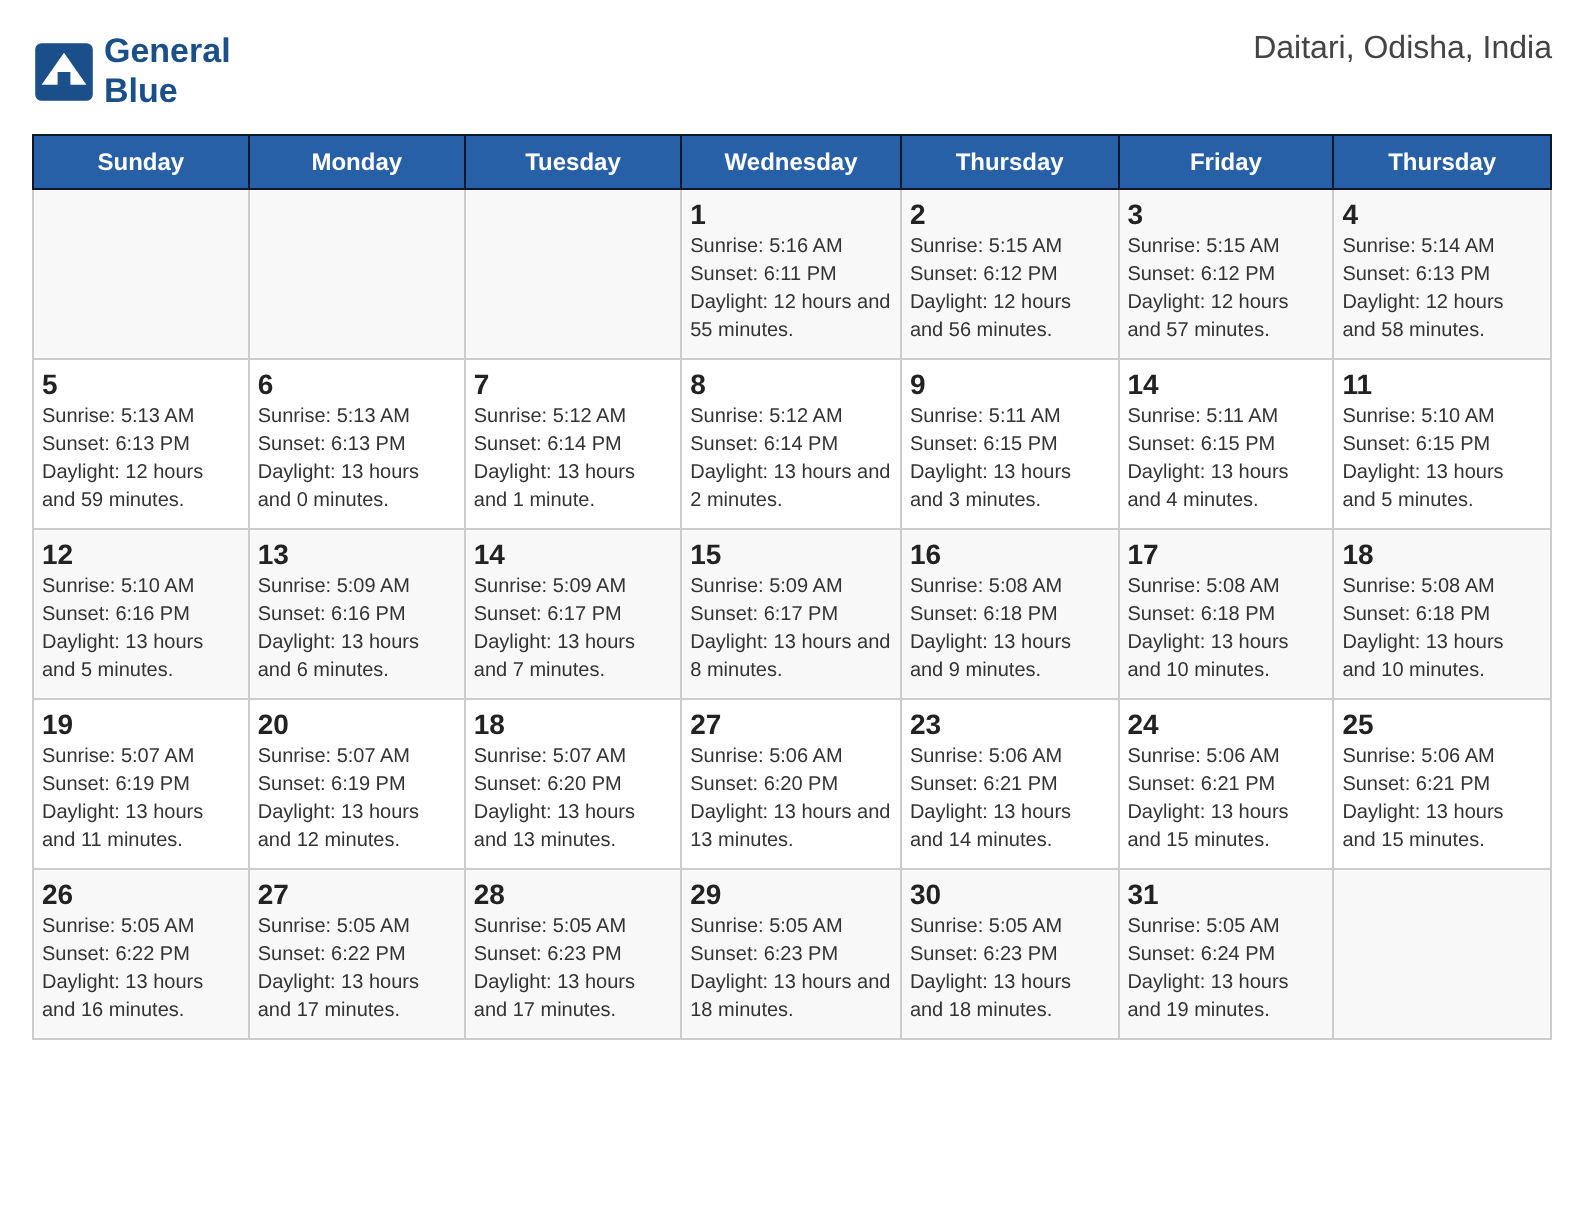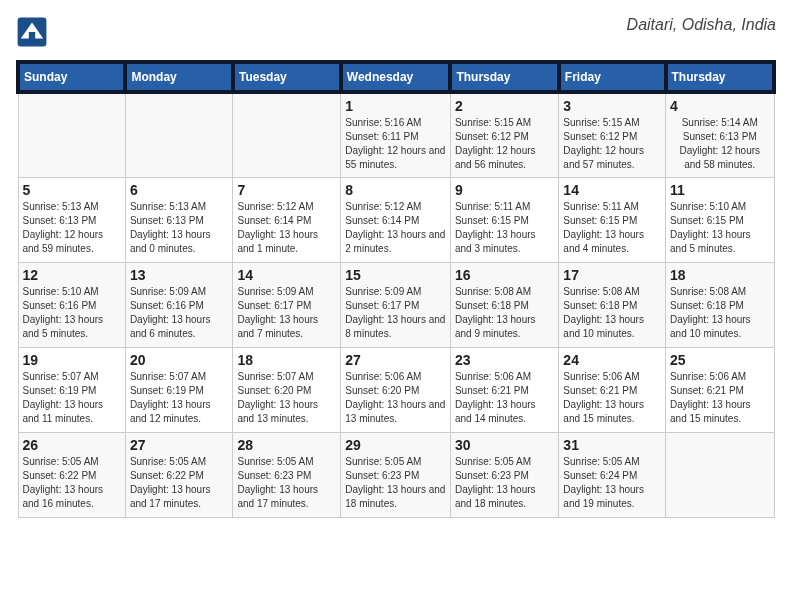--- a/index.html
+++ b/index.html
@@ -29,35 +29,34 @@
       text-align: right;
     }
     .month-title {
       font-size: 36px;
       font-weight: bold;
       color: #222;
     }
     .location {
       font-size: 16px;
       color: #444;
-      font-style: italic;
     }
     table {
       width: 100%;
       border-collapse: collapse;
       font-size: 11px;
     }
     thead tr th {
       background-color: #2860a8;
       color: #fff;
       padding: 6px 4px;
-      text-align: left;
+      text-align: center;
       font-size: 12px;
       font-weight: bold;
-      border: 4px solid #0f172a;
+      border: 1px solid #0f172a;
     }
     tbody tr td {
       border: 1px solid #ccc;
       vertical-align: top;
       padding: 4px;
       height: 85px;
       width: 113px;
     }
     .day-num {
       font-size: 14px;
@@ -84,20 +83,24 @@
 </head>
 <body>
 
 <div class="header">
   <div class="logo">
     <svg class="logo-icon" viewBox="0 0 40 40">
       <rect x="2" y="2" width="36" height="36" rx="4" fill="#1a4f8a"></rect>
       <polygon points="20,8 34,28 6,28" fill="white"></polygon>
       <rect x="16" y="20" width="8" height="12" fill="#1a4f8a"></rect>
     </svg>
+    <div>
+      <div style="font-size:17px;font-weight:bold;color:#1a4f8a;line-height:1.15;">General</div>
+      <div style="font-size:17px;font-weight:bold;color:#1a4f8a;line-height:1.15;">Blue</div>
+    </div>
   </div>
   <div class="title-section">
     <div class="location">Daitari, Odisha, India</div>
   </div>
 </div>
 
 <table>
   <thead>
     <tr>
     <th>Sunday</th>
@@ -127,21 +130,21 @@
 Daylight: 12 hours and 56 minutes.</div>
         </td>
         <td>
           <span class="day-num">3</span>
           <div class="day-info" style="white-space: pre-line;">Sunrise: 5:15 AM
 Sunset: 6:12 PM
 Daylight: 12 hours and 57 minutes.</div>
         </td>
         <td>
           <span class="day-num">4</span>
-          <div class="day-info" style="white-space: pre-line; text-align: center;">Sunrise: 5:14 AM
+          <div class="day-info" style="white-space: pre-line;">Sunrise: 5:14 AM
 Sunset: 6:13 PM
 Daylight: 12 hours and 58 minutes.</div>
         </td>
       </tr>
       <tr>
         <td>
           <span class="day-num">5</span>
           <div class="day-info" style="white-space: pre-line;">Sunrise: 5:13 AM
 Sunset: 6:13 PM
 Daylight: 12 hours and 59 minutes.</div>

